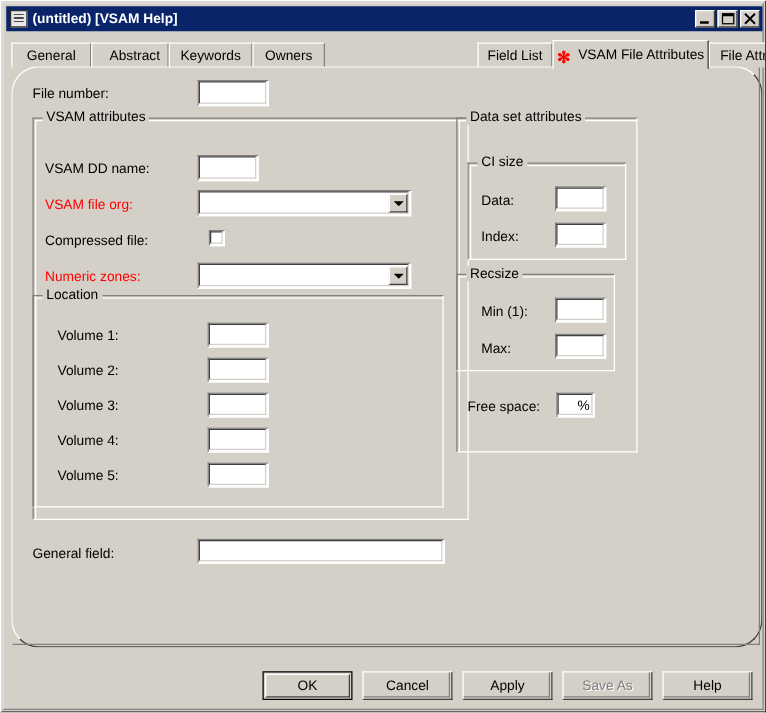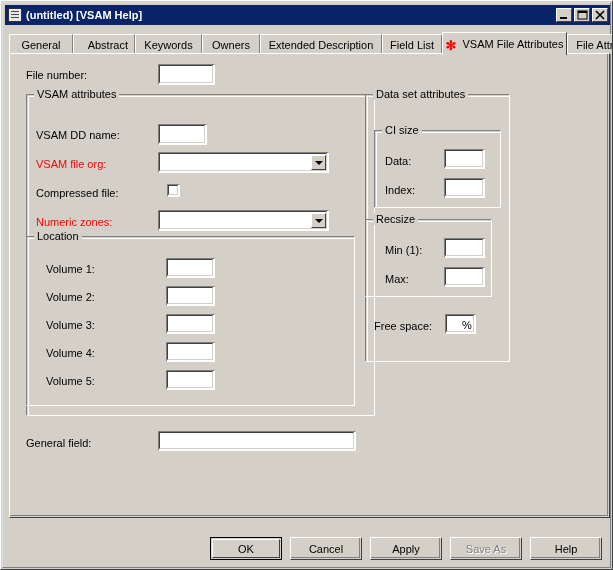--- a/index.html
+++ b/index.html
@@ -148,20 +148,21 @@
     position: absolute;
     left: 6px; top: 50px;
     width: 601px;
     height: 465px;
     box-sizing: border-box;
     background: #d4d0c8;
     border-top: 1px solid #ffffff;
     border-left: 1px solid #ffffff;
     border-right: 1px solid #404040;
     border-bottom: 1px solid #404040;
+    border-radius: 22px;
   }
   .tabpage-inner {
     position: absolute;
     left: 0; top: 0; right: 1px; bottom: 1px;
     border-right: 1px solid #808080;
     border-bottom: 1px solid #808080;
     box-sizing: border-box;
   }
 
   
@@ -385,23 +386,20 @@
         </div>
       <div class="tab" style="left:64px;width:62px;justify-content:flex-end;">
           <span>Abstract</span>
         </div>
       <div class="tab" style="left:126px;width:67px;">
           <span>Keywords</span>
         </div>
       <div class="tab" style="left:193px;width:58px;">
           <span>Owners</span>
         </div>
-      <div class="tab" style="left:251px;width:122px;">
-          <span>Extended Description</span>
-        </div>
       <div class="tab" style="left:373px;width:60px;">
           <span>Field List</span>
         </div>
       <div class="tab active" style="left:433px;width:125px;">
         <span class="tab-mark">✻</span>
         <span>VSAM File Attributes</span>
       </div>
       <div class="tab" style="left:558px;width:85px;">
           <span>File Attributes</span>
         </div>

